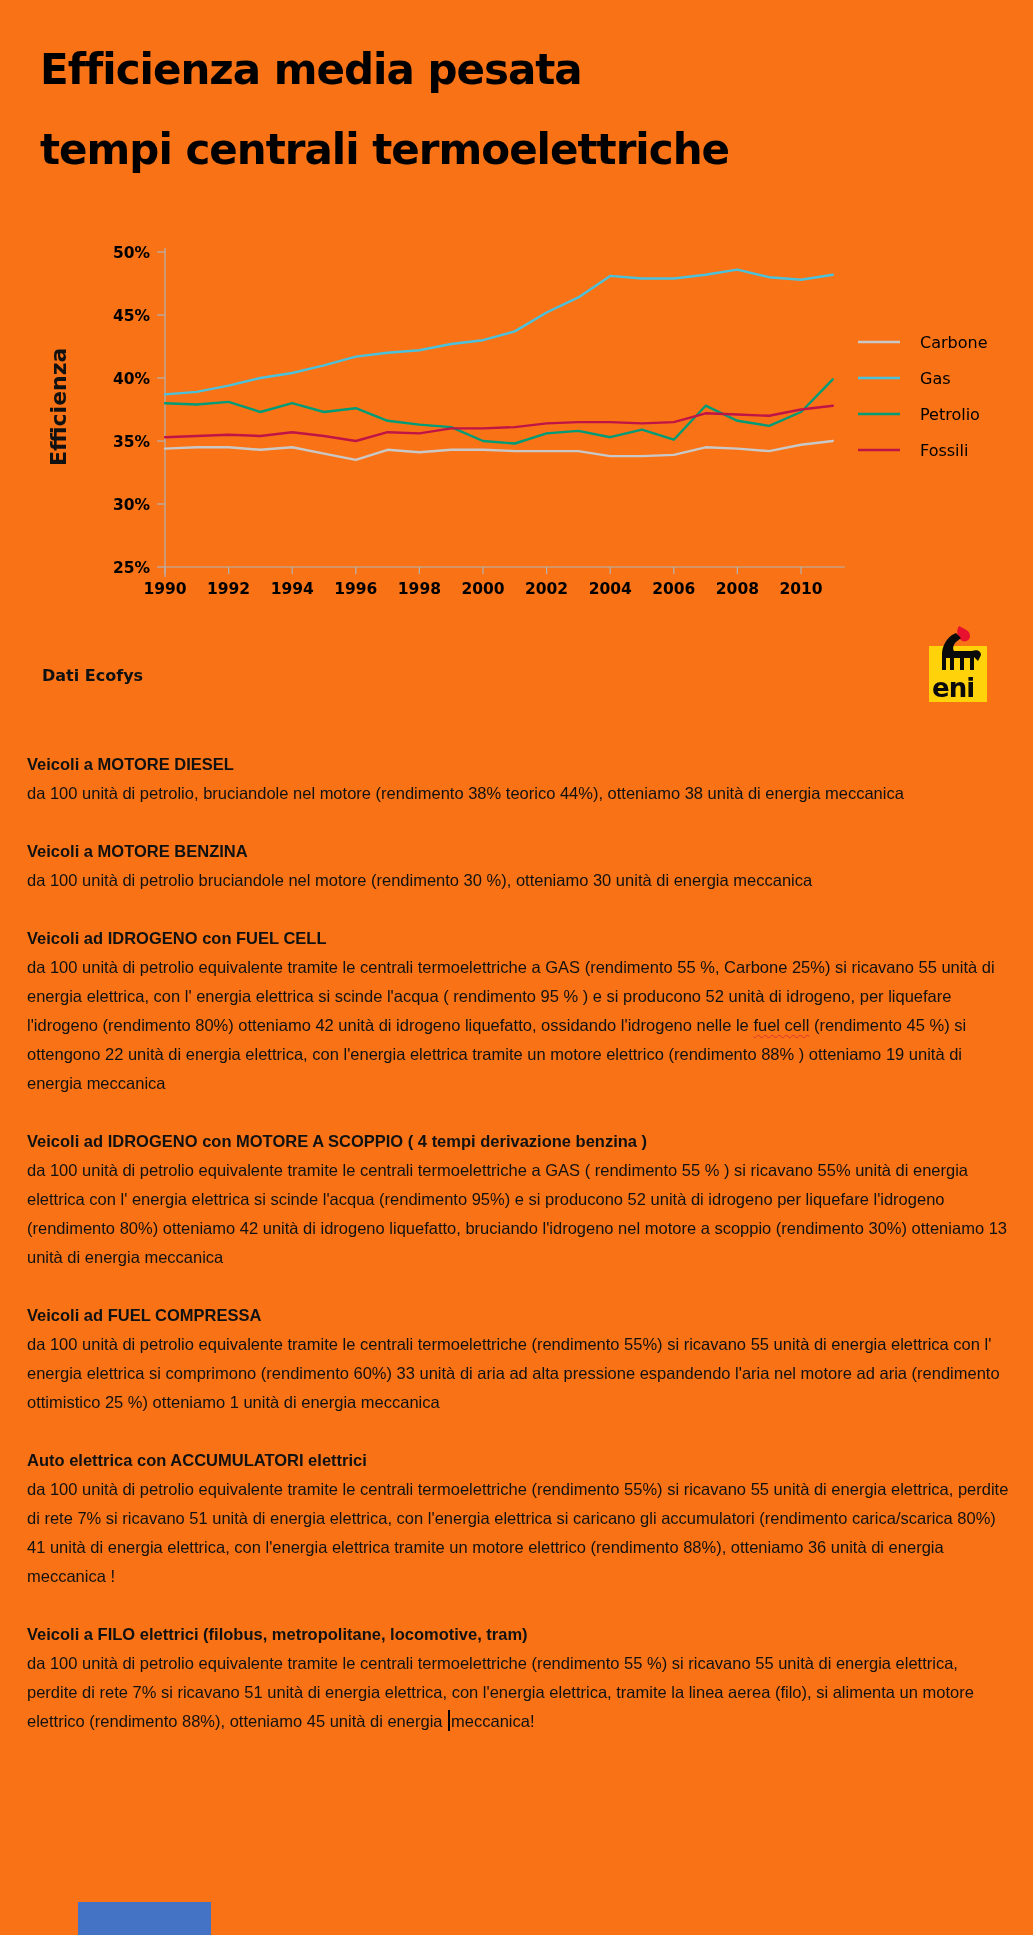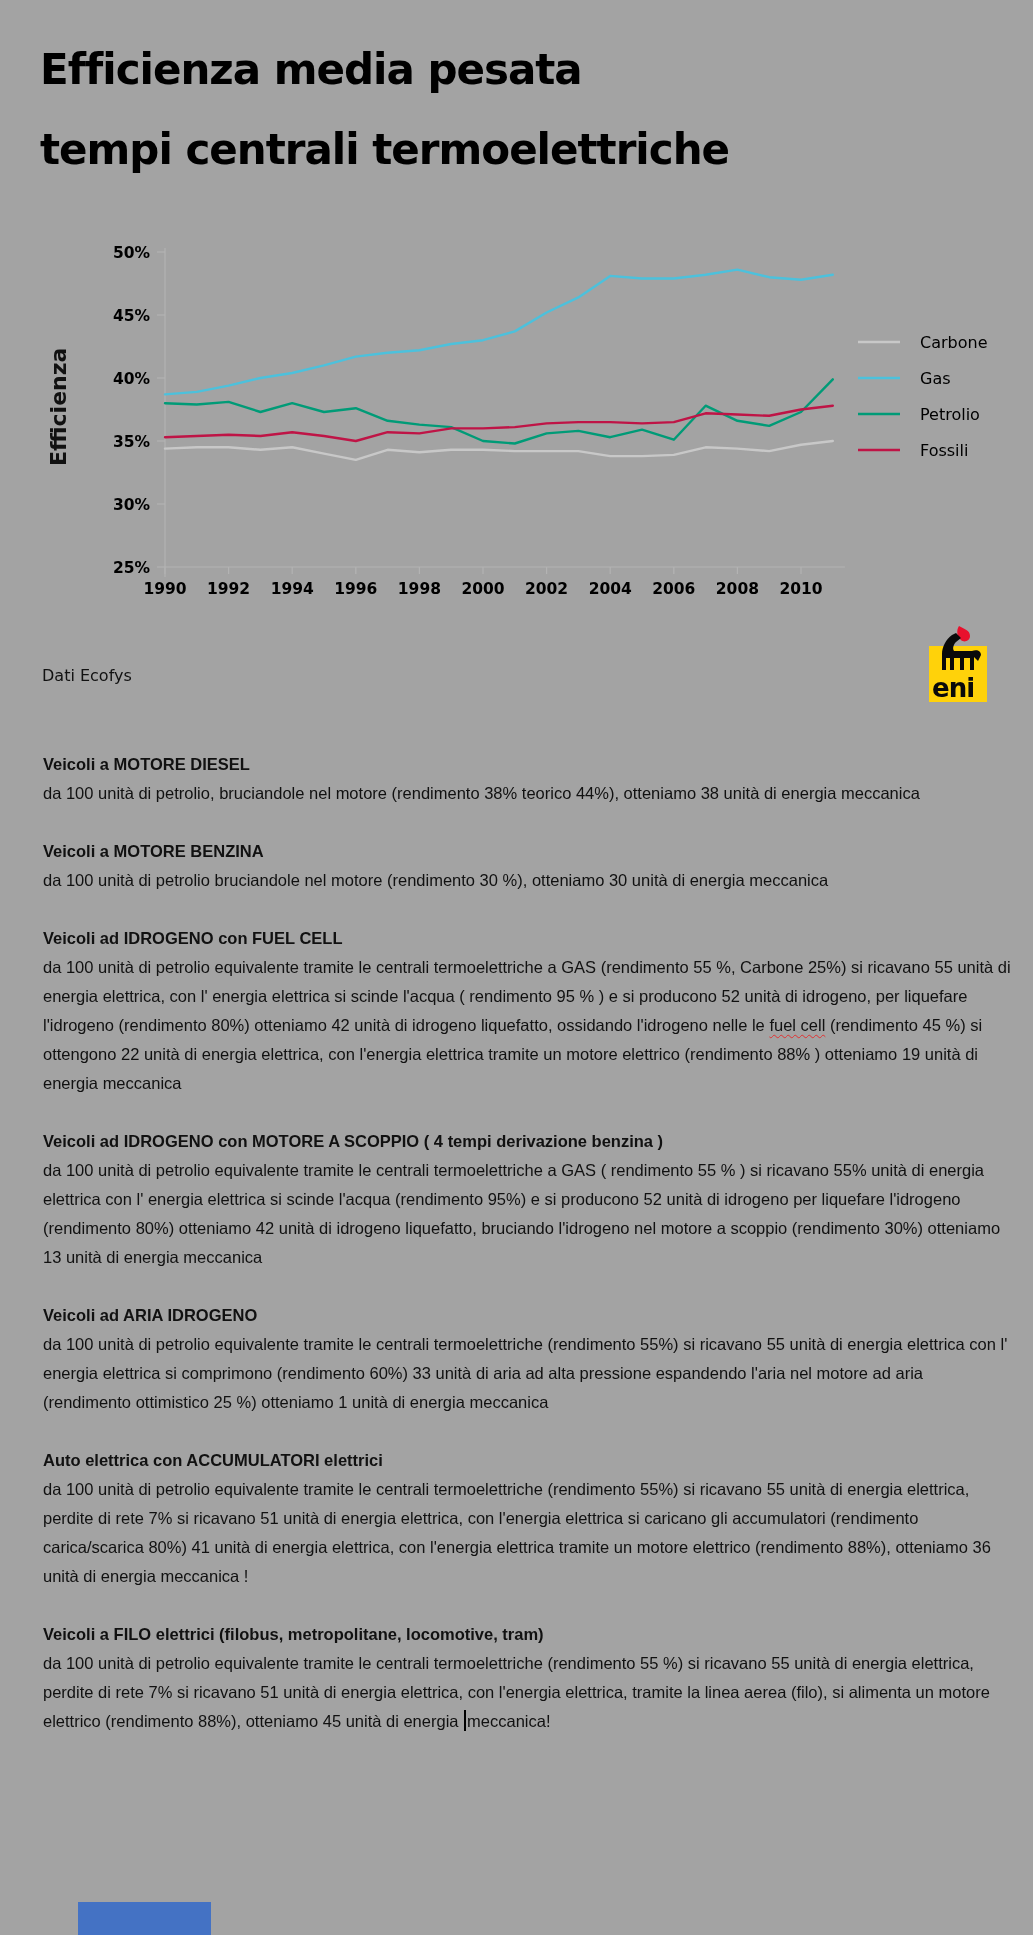--- a/index.html
+++ b/index.html
@@ -1,36 +1,36 @@
 <!DOCTYPE html>
 <html><head>
 <meta charset="utf-8">
 <style>
   html,body{margin:0;padding:0;background:#fff;}
-  #page{position:relative;width:1033px;height:1935px;background:#a3a3a3;overflow:hidden;
+  #page{position:relative;width:1033px;height:1935px;background:#f97316;overflow:hidden;
         font-family:"Liberation Sans",sans-serif;color:#111;}
   
   #title{position:absolute;left:40px;top:30px;font-size:42px;line-height:80px;
          font-weight:bold;letter-spacing:-1px;color:#000;font-family:"DejaVu Sans",sans-serif;}
   #title span{display:block;}
   
   #chart{position:absolute;left:0;top:185px;width:1033px;height:430px;}
   #chart text{font-family:"DejaVu Sans",sans-serif;fill:#000;}
   #chart .tick-label{font-size:15.5px;font-weight:bold;}
   #chart .legend-label{font-size:16px;font-weight:normal;}
   #y-axis-title{position:absolute;left:46px;top:466px;transform:rotate(-90deg);
         transform-origin:0 0;font-size:22px;font-weight:bold;white-space:nowrap;
         font-family:"DejaVu Sans",sans-serif;}
-  #source-note{position:absolute;left:42px;top:666px;font-size:16px;font-weight:normal;
+  #source-note{position:absolute;left:42px;top:666px;font-size:16px;font-weight:bold;
         font-family:"DejaVu Sans",sans-serif;}
   
   #logo{position:absolute;left:928px;top:624px;width:60px;height:78px;}
   
   #sections{position:absolute;left:27px;top:750px;width:985px;}
-  .section{margin:0 0 29px 16px;}
+  .section{margin:0 0 29px 0;}
   .sec-h{font-size:16.5px;line-height:29px;font-weight:bold;}
   .sec-p{font-size:16.5px;line-height:29px;font-weight:normal;}
   .sec-p .b{font-weight:normal;}
   .sec-p .sq{text-decoration:underline wavy #e03131;text-decoration-thickness:1px;
              text-underline-offset:3px;}
   .caret{display:inline-block;width:2px;height:21px;background:#000;
          vertical-align:-4px;margin:0 1px;}
   
   #blue-bar{position:absolute;left:78px;top:1902px;width:133px;height:33px;}
 </style>
@@ -117,21 +117,21 @@
       </div>
       <div class="section">
         <div class="sec-h">Veicoli ad IDROGENO con FUEL CELL</div>
         <div class="sec-p"><span>da 100 unità di petrolio equivalente tramite le centrali termoelettriche a GAS (rendimento 55 %, Carbone 25%) si ricavano 55 unità di energia elettrica, con l' energia elettrica si scinde l'acqua ( rendimento 95 % ) e si producono 52 unità di idrogeno, per liquefare l'idrogeno (rendimento 80%) otteniamo 42 unità di idrogeno liquefatto, ossidando l'idrogeno nelle le </span><span class="sq">fuel cell</span><span> (rendimento 45 %) si ottengono 22 unità di energia elettrica, con l'energia elettrica tramite un motore elettrico (rendimento 88% ) otteniamo </span><span class="b">19 unità di energia meccanica</span></div>
       </div>
       <div class="section">
         <div class="sec-h">Veicoli ad IDROGENO con MOTORE A SCOPPIO ( 4 tempi derivazione benzina )</div>
         <div class="sec-p"><span>da 100 unità di petrolio equivalente tramite le centrali termoelettriche a GAS ( rendimento 55 % ) si ricavano 55% unità di energia elettrica con l' energia elettrica si scinde l'acqua (rendimento 95%) e si producono 52 unità di idrogeno per liquefare l'idrogeno (rendimento 80%) otteniamo 42 unità di idrogeno liquefatto, bruciando l'idrogeno nel motore a scoppio (rendimento 30%) otteniamo </span><span class="b">13 unità di energia meccanica</span></div>
       </div>
       <div class="section">
-        <div class="sec-h">Veicoli ad ARIA IDROGENO</div>
+        <div class="sec-h">Veicoli ad FUEL COMPRESSA</div>
         <div class="sec-p"><span>da 100 unità di petrolio equivalente tramite le centrali termoelettriche (rendimento 55%) si ricavano 55 unità di energia elettrica con l' energia elettrica si comprimono (rendimento 60%) 33 unità di aria ad alta pressione espandendo l'aria nel motore ad aria (rendimento ottimistico 25 %) otteniamo </span><span class="b">1 unità di energia meccanica</span></div>
       </div>
       <div class="section">
         <div class="sec-h">Auto elettrica con ACCUMULATORI elettrici</div>
         <div class="sec-p"><span>da 100 unità di petrolio equivalente tramite le centrali termoelettriche (rendimento 55%) si ricavano 55 unità di energia elettrica, perdite di rete 7% si ricavano 51 unità di energia elettrica, con l'energia elettrica si caricano gli accumulatori (rendimento carica/scarica 80%) 41 unità di energia elettrica, con l'energia elettrica tramite un motore elettrico (rendimento 88%), otteniamo </span><span class="b">36 unità di energia meccanica !</span></div>
       </div>
       <div class="section">
         <div class="sec-h">Veicoli a FILO elettrici (filobus, metropolitane, locomotive, tram)</div>
         <div class="sec-p"><span>da 100 unità di petrolio equivalente tramite le centrali termoelettriche (rendimento 55 %) si ricavano 55 unità di energia elettrica, perdite di rete 7% si ricavano 51 unità di energia elettrica, con l'energia elettrica, tramite la linea aerea (filo), si alimenta un motore elettrico (rendimento 88%), otteniamo </span><span class="b">45 unità di energia </span><span class="caret"></span><span class="b">meccanica!</span></div>
       </div>

